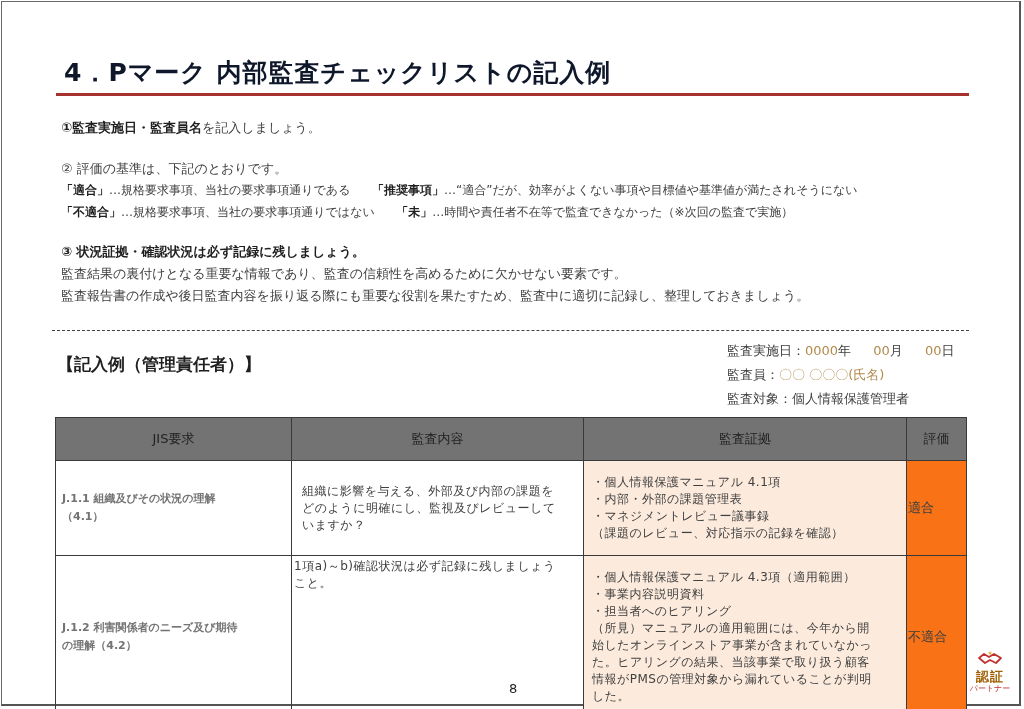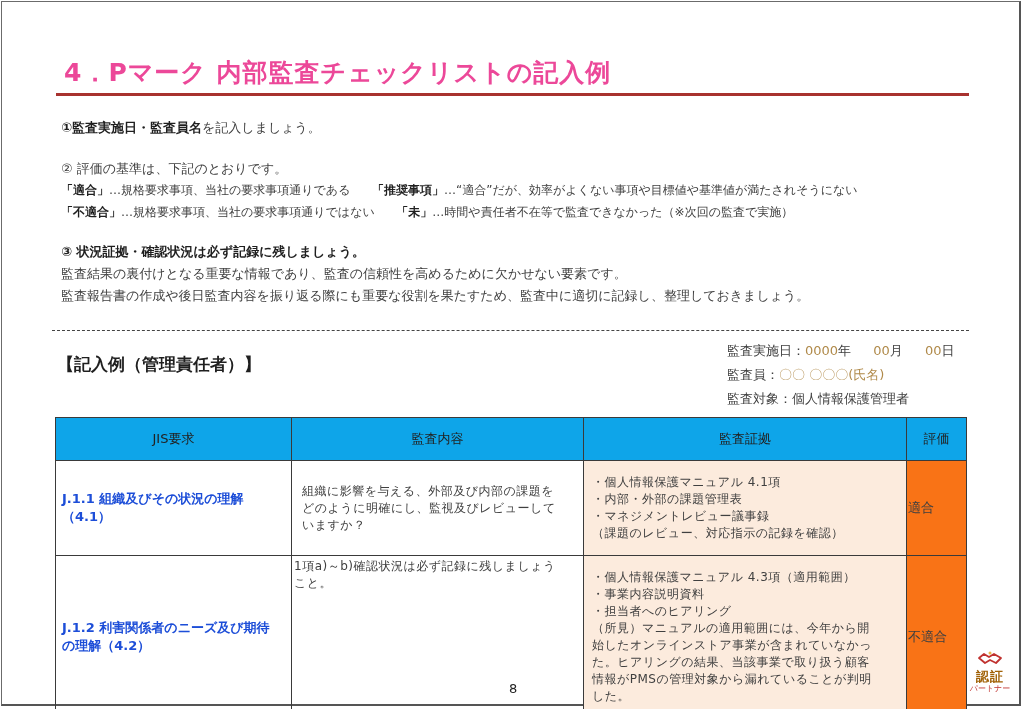--- a/index.html
+++ b/index.html
@@ -10,21 +10,21 @@
     color: #333333;
     position: relative;
   }
   .page {
     position: absolute; left: 1px; top: 1px; width: 1020px; height: 705px;
     border: 1px solid #6b6b6b; border-bottom: 2px solid #555; border-right: 2px solid #555;
     box-sizing: border-box; background: #fff;
   }
   .title {
     position: absolute; left: 64px; top: 56px;
-    font-size: 25px; font-weight: bold; color: #ec4899; letter-spacing: 1px;
+    font-size: 25px; font-weight: bold; color: #0f172a; letter-spacing: 1px;
     white-space: nowrap;
   }
   .title-rule {
     position: absolute; left: 56px; top: 93px; width: 913px; height: 3px; background: #a8322f;
   }
   .txt { position: absolute; white-space: nowrap; color: #404040; }
   .s13 { font-size: 13px; }
   .s12 { font-size: 12px; }
   .b { font-weight: bold; color: #1f1f1f; }
   .divider {
@@ -39,23 +39,23 @@
   table.audit {
     position: absolute; left: 55px; top: 417px;
     border-collapse: collapse; table-layout: fixed;
     width: 911px;
     font-size: 12px;
   }
   table.audit th, table.audit td {
     border: 1.5px solid #3a3a3a; vertical-align: middle;
   }
   table.audit th {
-    background: #0ea5e9; color: #222; font-weight: normal; font-size: 13px; height: 40px; text-align: center;
+    background: #737373; color: #222; font-weight: normal; font-size: 13px; height: 40px; text-align: center;
   }
-  td.req { font-weight: bold; color: #1d4ed8; padding: 0 6px; font-size: 13px; line-height: 18px; }
+  td.req { font-weight: bold; color: #737373; padding: 0 6px; font-size: 11px; line-height: 18px; }
   td.content { color: #404040; line-height: 17px; padding: 0 4px; letter-spacing: 0.5px; }
   td.content.top { vertical-align: top; padding: 2px 2px; }
   td.evidence { background: #fcebdd; color: #404040; line-height: 17px; padding: 13px 8px; letter-spacing: 0.5px; vertical-align: top; }
   td.rating { background: #f97316; color: #404040; text-align: left; font-size: 13px; }
   .line { display: block; white-space: nowrap; }
   .page-number {
     position: absolute; left: 509px; top: 681px; font-size: 13px; color: #222;
   }
   .logo { position: absolute; left: 968px; top: 650px; width: 44px; text-align: center; }
   .logo-text { font-size: 13px; font-weight: bold; color: #a16207; line-height: 14px; display: block; letter-spacing: 1px; }

